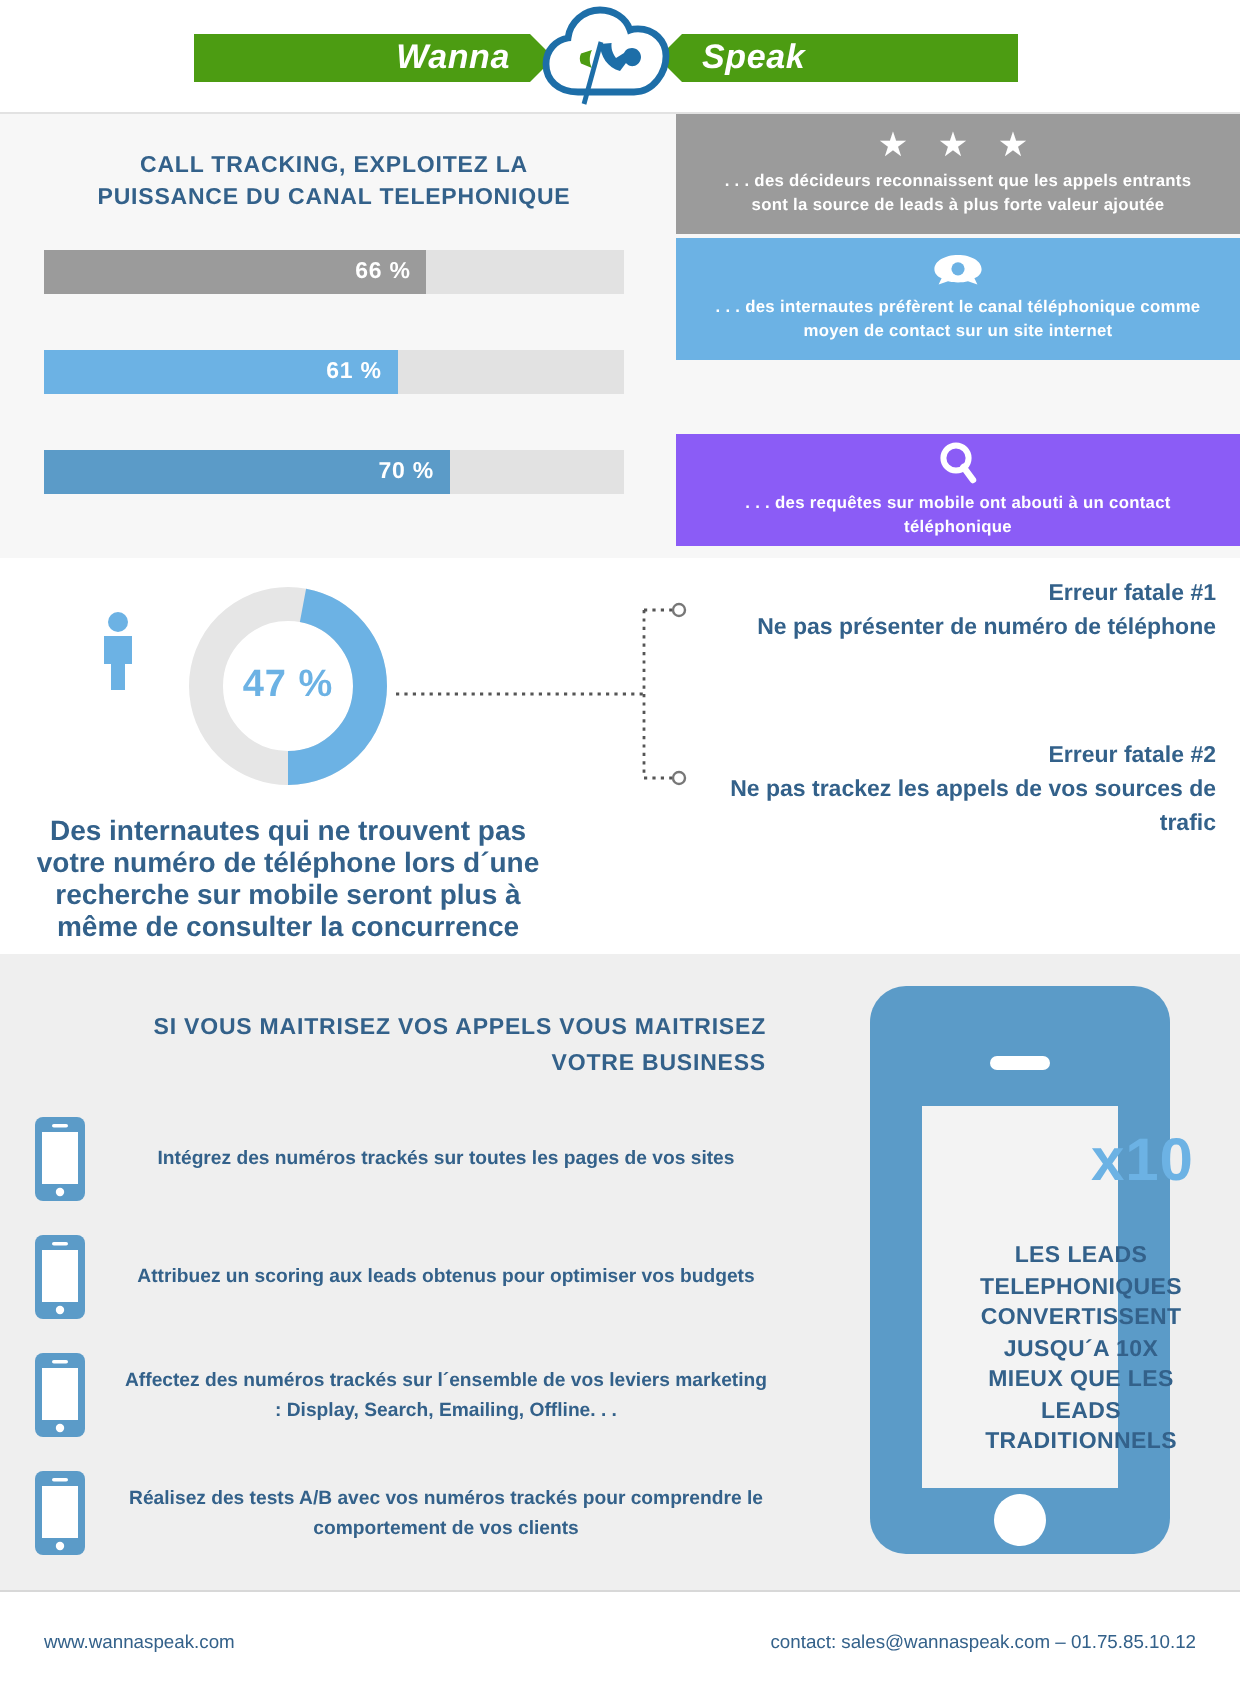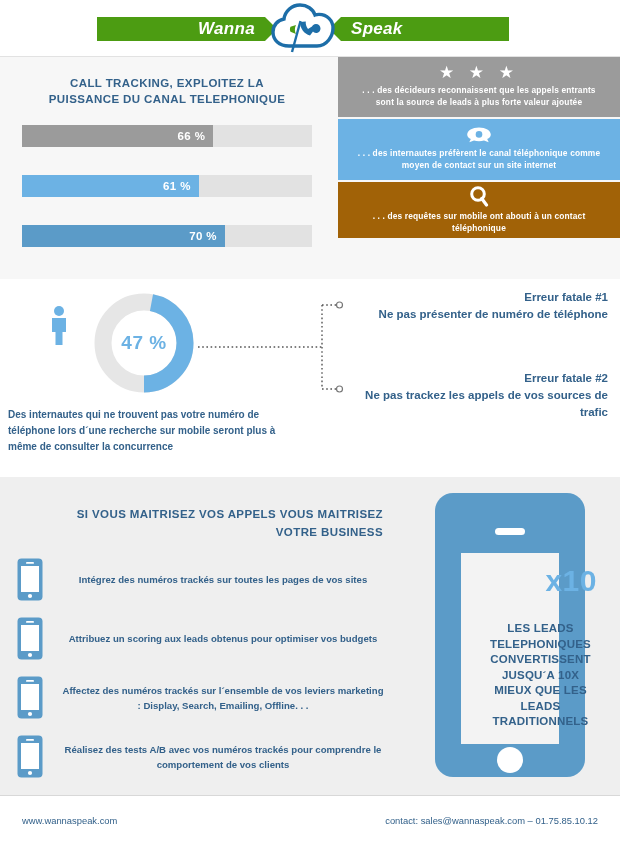--- a/index.html
+++ b/index.html
@@ -84,21 +84,21 @@
   .sec2 { position: relative; height: 198px; background: #ffffff; }
   .person { position: absolute; left: 48px; top: 330px; }
   .donut-wrap { position: absolute; left: 92px; top: 12px; width: 104px; height: 104px; }
   .donut-label {
     position: absolute; left: 0; top: 0; width: 104px; height: 104px;
     display: flex; align-items: center; justify-content: center;
     color: #6cb2e4; font-size: 19px; font-weight: bold; letter-spacing: .5px;
   }
   .donut-caption {
     position: absolute; left: 8px; top: 128px; width: 272px;
-    color: #33618a; font-size: 10px; font-weight: bold; 
+    color: #33618a; font-size: 14px; font-weight: bold; text-align: center;
     line-height: 16px;
   }
   .err-block { position: absolute; }
   .err-title {
     color: #33618a; font-size: 11.5px; font-weight: bold;
     text-align: right; line-height: 17px;
   }
   .err-text {
     color: #33618a; font-size: 11.5px; font-weight: bold;
     text-align: right; line-height: 17px;
@@ -215,21 +215,21 @@
         <div class="stat-icon">
           <svg width="26" height="18" viewBox="0 0 26 18">
             <path d="M13 1.5 C6.4 1.5 1.2 4.6 1.2 8.6 C1.2 10.6 2.6 12.2 4.8 13.1 L3.3 16.3 L8 14.6 C9.5 15 11.2 15.2 13 15.2 C14.8 15.2 16.5 15 18 14.6 L22.7 16.3 L21.2 13.1 C23.4 12.2 24.8 10.6 24.8 8.6 C24.8 4.6 19.6 1.5 13 1.5 Z" fill="#ffffff"></path>
             <circle cx="13" cy="8.4" r="3.3" fill="#6cb2e4"></circle>
           </svg>
         </div>
         <div class="stat-text">. . . des internautes préfèrent le canal téléphonique comme moyen de contact sur un site internet</div>
       </div>
       <div class="sep"></div>
 
-      <div class="stat-box" id="stat2" style="height: 56px; background: #a16207;">
+      <div class="stat-box" id="stat2" style="height: 56px; background: #8b5cf6; margin-top: 35px;">
         <div class="stat-icon">
           <svg width="20" height="22" viewBox="0 0 20 22">
             <circle cx="9" cy="9" r="6.3" fill="none" stroke="#ffffff" stroke-width="3"></circle>
             <path d="M12.7 13.5 L17.5 20" stroke="#ffffff" stroke-width="3.2" stroke-linecap="round"></path>
           </svg>
         </div>
         <div class="stat-text">. . . des requêtes sur mobile ont abouti à un contact téléphonique</div>
       </div>
 
     </div>

